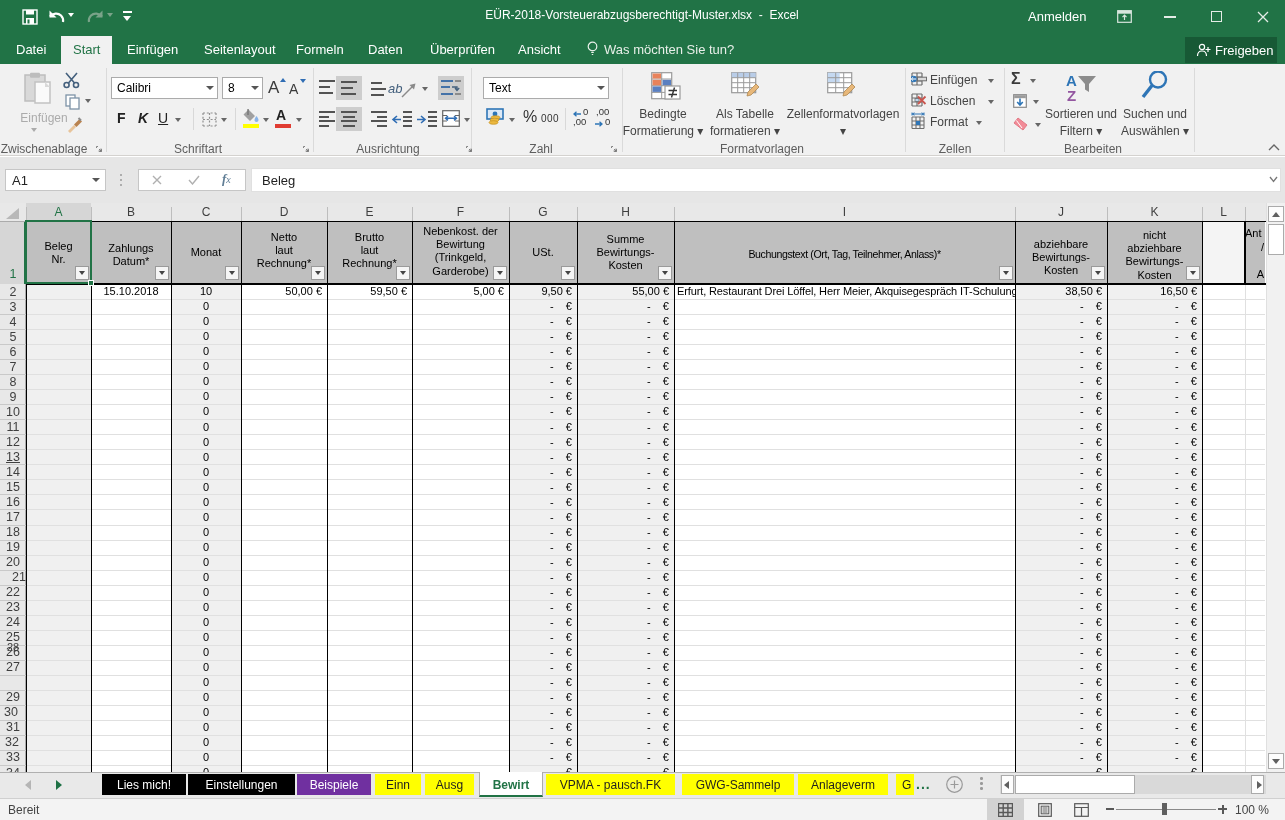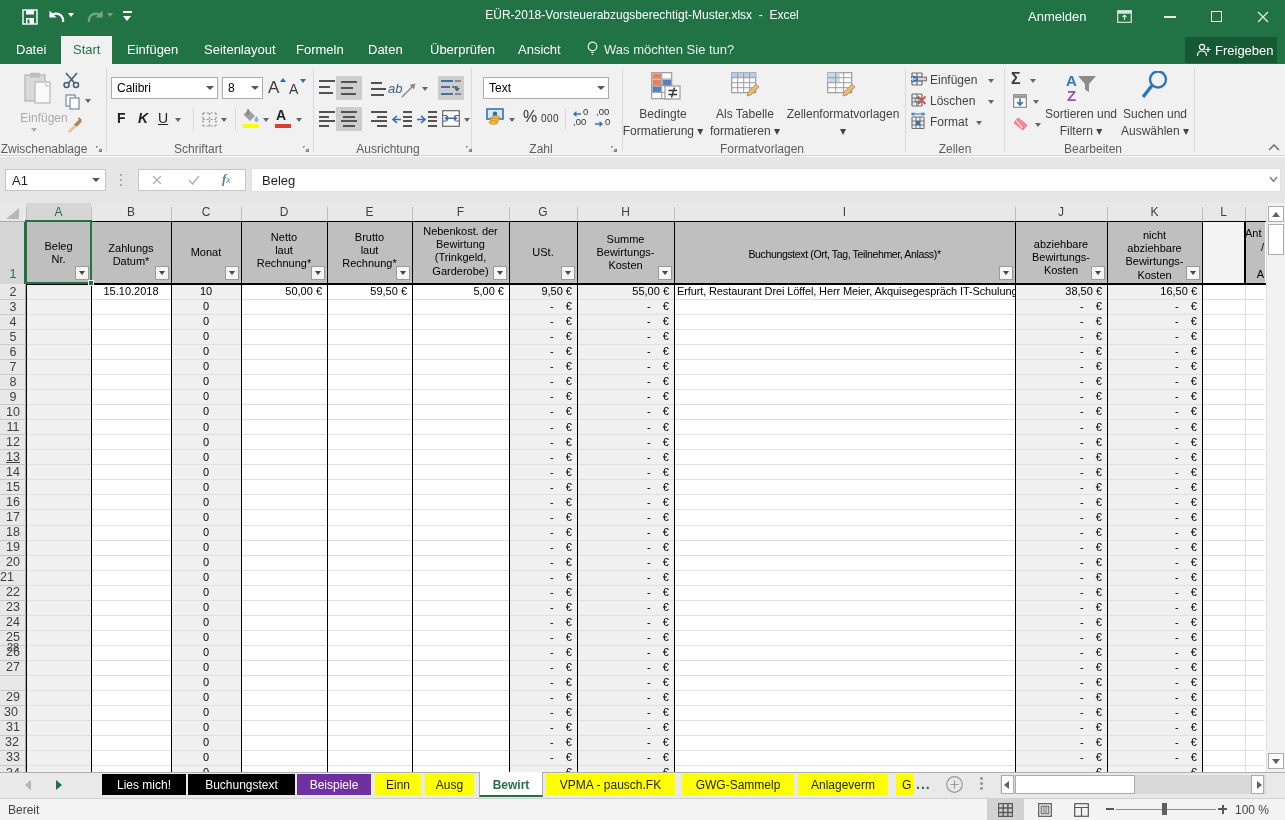--- a/index.html
+++ b/index.html
@@ -385,21 +385,21 @@
 <div class="ab" style="left:0;top:494.9px;width:26px;text-align:center;color:#3f3f3f;font-size:12.5px;">16</div>
 <div class="ab" style="left:0;top:509.4px;width:26px;height:1px;background:#c9c9c9;"></div>
 <div class="ab" style="left:0;top:510.0px;width:26px;text-align:center;color:#3f3f3f;font-size:12.5px;">17</div>
 <div class="ab" style="left:0;top:524.5px;width:26px;height:1px;background:#c9c9c9;"></div>
 <div class="ab" style="left:0;top:525.0px;width:26px;text-align:center;color:#3f3f3f;font-size:12.5px;">18</div>
 <div class="ab" style="left:0;top:539.5px;width:26px;height:1px;background:#c9c9c9;"></div>
 <div class="ab" style="left:0;top:540.0px;width:26px;text-align:center;color:#3f3f3f;font-size:12.5px;">19</div>
 <div class="ab" style="left:0;top:554.5px;width:26px;height:1px;background:#c9c9c9;"></div>
 <div class="ab" style="left:0;top:555.1px;width:26px;text-align:center;color:#3f3f3f;font-size:12.5px;">20</div>
 <div class="ab" style="left:0;top:569.6px;width:26px;height:1px;background:#c9c9c9;"></div>
-<div class="ab" style="left:0;top:570.1px;width:26px;text-align:left;color:#3f3f3f;font-size:12.5px;">21</div>
+<div class="ab" style="left:0;top:570.1px;width:26px;text-align:right;color:#3f3f3f;font-size:12.5px;">21</div>
 <div class="ab" style="left:0;top:584.6px;width:26px;height:1px;background:#c9c9c9;"></div>
 <div class="ab" style="left:0;top:585.1px;width:26px;text-align:center;color:#3f3f3f;font-size:12.5px;">22</div>
 <div class="ab" style="left:0;top:599.6px;width:26px;height:1px;background:#c9c9c9;"></div>
 <div class="ab" style="left:0;top:600.1px;width:26px;text-align:center;color:#3f3f3f;font-size:12.5px;">23</div>
 <div class="ab" style="left:0;top:614.7px;width:26px;height:1px;background:#c9c9c9;"></div>
 <div class="ab" style="left:0;top:615.2px;width:26px;text-align:center;color:#3f3f3f;font-size:12.5px;">24</div>
 <div class="ab" style="left:0;top:629.7px;width:26px;height:1px;background:#c9c9c9;"></div>
 <div class="ab" style="left:0;top:630.2px;width:26px;text-align:center;color:#3f3f3f;font-size:12.5px;">25</div>
 <div class="ab" style="left:0;top:644.7px;width:26px;height:1px;background:#c9c9c9;"></div>
 <div class="ab" style="left:0;top:645.2px;width:26px;text-align:center;color:#3f3f3f;font-size:12.5px;">26</div>
@@ -700,21 +700,21 @@
 <div class="ab" style="left:1272px;top:212px;width:0;height:0;border-left:4px solid transparent;border-right:4px solid transparent;border-bottom:5px solid #606060;"></div>
 <div class="ab" style="left:1268px;top:224px;width:16px;height:31px;background:#ffffff;border:1px solid #ababab;"></div>
 <div class="ab" style="left:1268px;top:753px;width:16px;height:16px;background:#fdfdfd;border:1px solid #ababab;"></div>
 <div class="ab" style="left:1272px;top:759px;width:0;height:0;border-left:4px solid transparent;border-right:4px solid transparent;border-top:5px solid #606060;"></div>
 <div class="ab" style="left:0;top:772px;width:1285px;height:26px;background:#e9e9e9;border-top:1px solid #b0b0b0;"></div>
 <div class="ab" style="left:25px;top:780px;width:0;height:0;border-top:5px solid transparent;border-bottom:5px solid transparent;border-right:6px solid #b5b5b5;"></div>
 <div class="ab" style="left:56px;top:780px;width:0;height:0;border-top:5px solid transparent;border-bottom:5px solid transparent;border-left:6px solid #1e7145;"></div>
 <div class="ab" style="left:102px;top:774px;width:84px;height:21px;background:#000;overflow:hidden;"></div>
 <div class="ab" style="left:102px;top:778px;width:84px;text-align:center;color:#fff;font-size:12px;overflow:hidden;height:16px;">Lies mich!</div>
 <div class="ab" style="left:188px;top:774px;width:107px;height:21px;background:#000;overflow:hidden;"></div>
-<div class="ab" style="left:188px;top:778px;width:107px;text-align:center;color:#fff;font-size:12px;overflow:hidden;height:16px;">Buchungstext</div>
+<div class="ab" style="left:188px;top:778px;width:107px;text-align:center;color:#fff;font-size:12px;overflow:hidden;height:16px;">Einstellungen</div>
 <div class="ab" style="left:297px;top:774px;width:74px;height:21px;background:#7030a0;overflow:hidden;"></div>
 <div class="ab" style="left:297px;top:778px;width:74px;text-align:center;color:#fff;font-size:12px;overflow:hidden;height:16px;">Beispiele</div>
 <div class="ab" style="left:375px;top:774px;width:46px;height:21px;background:#ffff00;overflow:hidden;"></div>
 <div class="ab" style="left:375px;top:778px;width:46px;text-align:center;color:#1f1f1f;font-size:12px;overflow:hidden;height:16px;">Einn</div>
 <div class="ab" style="left:425px;top:774px;width:49px;height:21px;background:#ffff00;overflow:hidden;"></div>
 <div class="ab" style="left:425px;top:778px;width:49px;text-align:center;color:#1f1f1f;font-size:12px;overflow:hidden;height:16px;">Ausg</div>
 <div class="ab" style="left:479px;top:772px;width:64px;height:25px;background:#ffffff;border-bottom:2px solid #217346;border-left:1px solid #ababab;border-right:1px solid #ababab;"></div>
 <div class="ab" style="left:479px;top:778px;width:64px;text-align:center;color:#217346;font-size:12px;font-weight:bold;">Bewirt</div>
 <div class="ab" style="left:546px;top:774px;width:129px;height:21px;background:#ffff00;overflow:hidden;"></div>
 <div class="ab" style="left:546px;top:778px;width:129px;text-align:center;color:#1f1f1f;font-size:12px;overflow:hidden;height:16px;">VPMA - pausch.FK</div>

